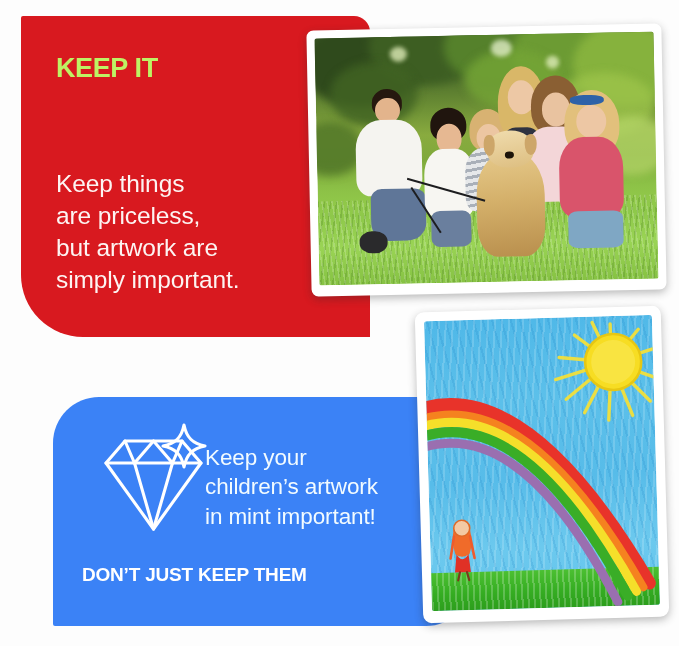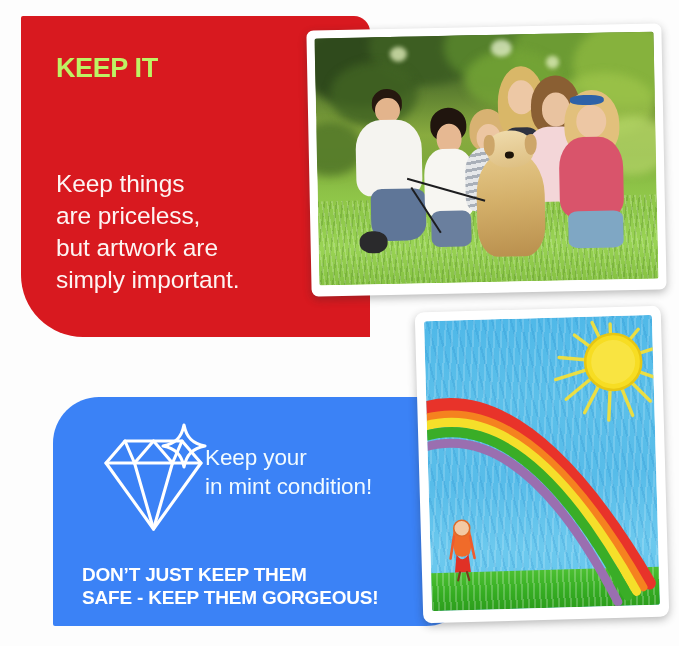--- a/index.html
+++ b/index.html
@@ -253,26 +253,26 @@
         <path d="M36.5 46 L55.5 112"></path>
         <path d="M74.5 46 L55.5 112"></path>
 
         <path d="M86 8 C88.5 20.5 94.5 26.5 107 29 C94.5 31.5 88.5 37.5 86 50
                  C83.5 37.5 77.5 31.5 65 29 C77.5 26.5 83.5 20.5 86 8 Z"></path>
       </svg>
     </div>
 
     <div class="blue-sub">
       <span class="bl">Keep your</span>
-      <span class="bl">in mint condition!</span>
+      <span class="bl">children’s artwork</span>
+      <span class="bl">in mint important!</span>
     </div>
 
     <div class="blue-cta">
       <span class="cl">DON’T JUST KEEP THEM</span>
-      <span class="cl">SAFE - KEEP THEM GORGEOUS!</span>
     </div>
   </div>
 
   <div class="frame frame-family">
     <div class="inner">
       <div class="scene-family">
 
         <div class="tree-blob" style="left:-4%;top:-6%;width:36%;height:34%;background:#2f4a1c;"></div>
         <div class="tree-blob" style="left:16%;top:-12%;width:34%;height:32%;background:#3d5e22;"></div>
         <div class="tree-blob" style="left:38%;top:-10%;width:32%;height:30%;background:#55812b;"></div>

